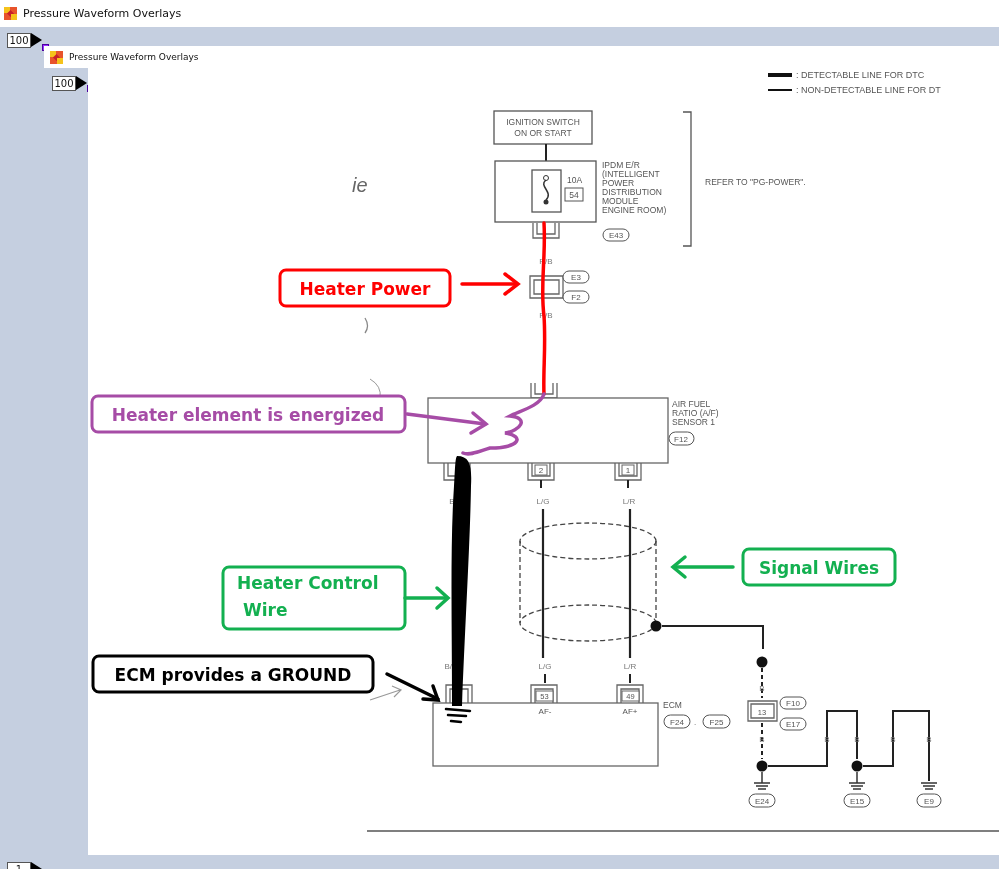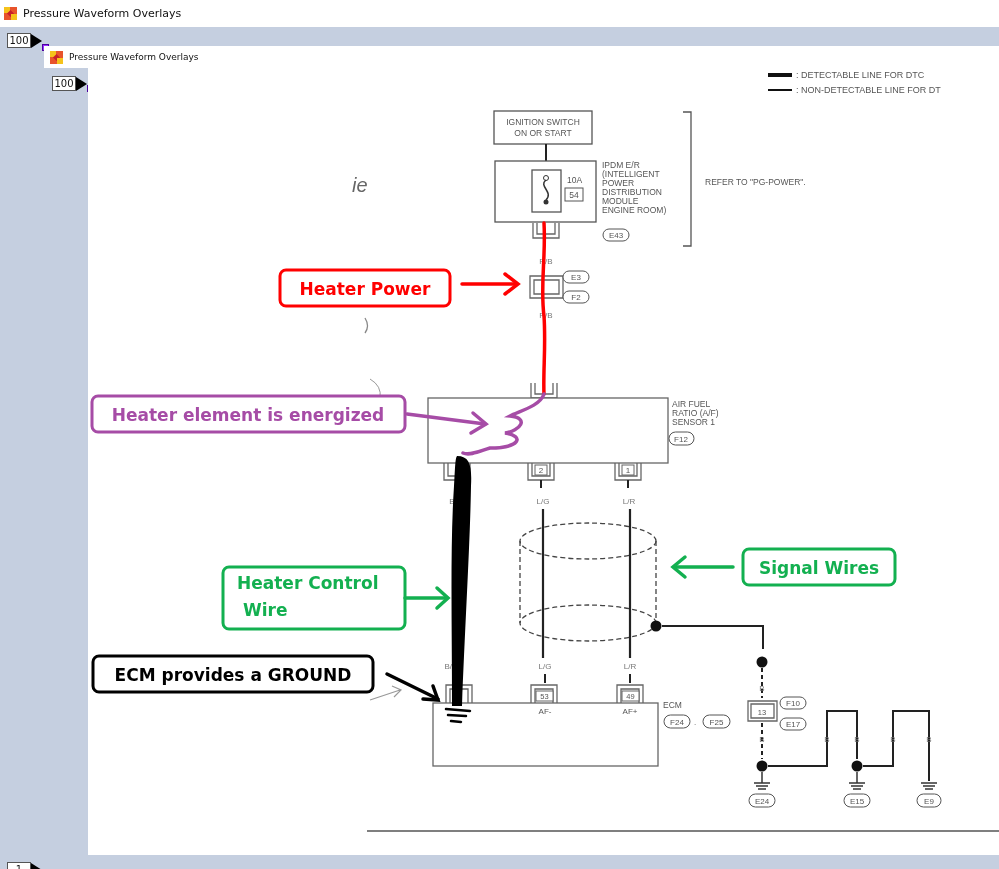--- a/index.html
+++ b/index.html
@@ -3,21 +3,21 @@
 <meta charset="utf-8">
 <style>
   * { box-sizing: border-box; margin: 0; padding: 0; }
   html, body { width: 999px; height: 869px; overflow: hidden; background: #ffffff; font-family: "DejaVu Sans", sans-serif; }
   .outer-title { position: absolute; left: 0; top: 0; width: 999px; height: 27px; background: #ffffff; display: flex; align-items: center; padding-left: 4px; font-size: 11px; color: #111; }
   .app-icon { width: 13px; height: 13px; margin-right: 6px; position: relative; background: #e8532b; overflow: hidden; }
   .app-icon::before { content: ""; position: absolute; left: 0; top: 0; width: 6px; height: 6px; background: #f5c21b; }
   .app-icon::after { content: ""; position: absolute; right: 0; bottom: 0; width: 6px; height: 6px; background: #f5c21b; }
   .app-icon .mid { position: absolute; left: 4px; top: 4px; width: 5px; height: 5px; background: #c8202a; transform: rotate(45deg); }
   .outer-frame { position: absolute; left: 0; top: 27px; width: 999px; height: 842px; background: #c5cfe0; }
-  .zoom-ctl { position: absolute; display: flex; align-items: flex-end; }
+  .zoom-ctl { position: absolute; display: flex; align-items: flex-start; }
   .zoom-box { width: 24px; height: 15px; background: #fff; border: 1px solid #555; font-size: 10px; line-height: 13px; text-align: center; color: #111; }
   .zoom-tri { width: 0; height: 0; border-top: 7px solid transparent; border-bottom: 7px solid transparent; border-left: 11px solid #000; }
   .zoom-sq { width: 7px; height: 7px; background: #9b30ff; border: 1px solid #4a00a0; position: absolute; }
   .inner-window { position: absolute; left: 44px; top: 46px; width: 955px; height: 823px; background: #fff; }
   .inner-title { position: absolute; left: 0; top: 0; width: 955px; height: 22px; display: flex; align-items: center; padding-left: 6px; font-size: 9px; color: #111; }
   .inner-frame { position: absolute; left: 0; top: 22px; width: 955px; height: 801px; background: #c5cfe0; }
   .canvas { position: absolute; left: 88px; top: 68px; width: 911px; height: 787px; background: #fff; overflow: hidden; }
   svg text { font-family: "Liberation Sans", sans-serif; }
   .callout-text { font-family: "DejaVu Sans", sans-serif; font-weight: bold; }
 </style>

